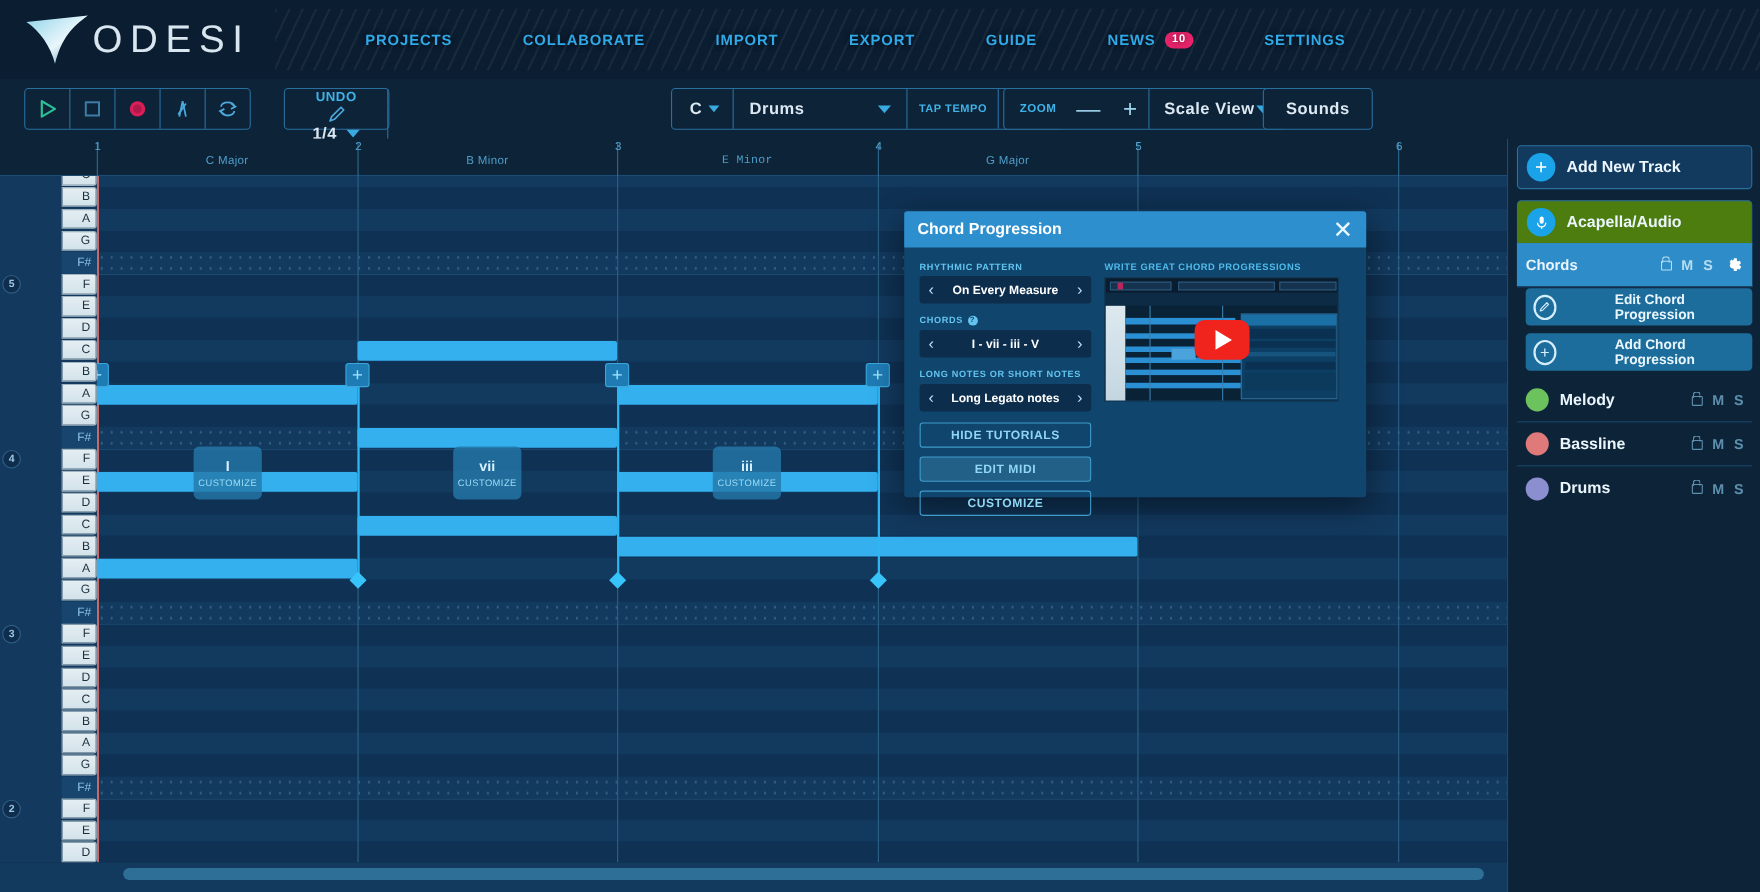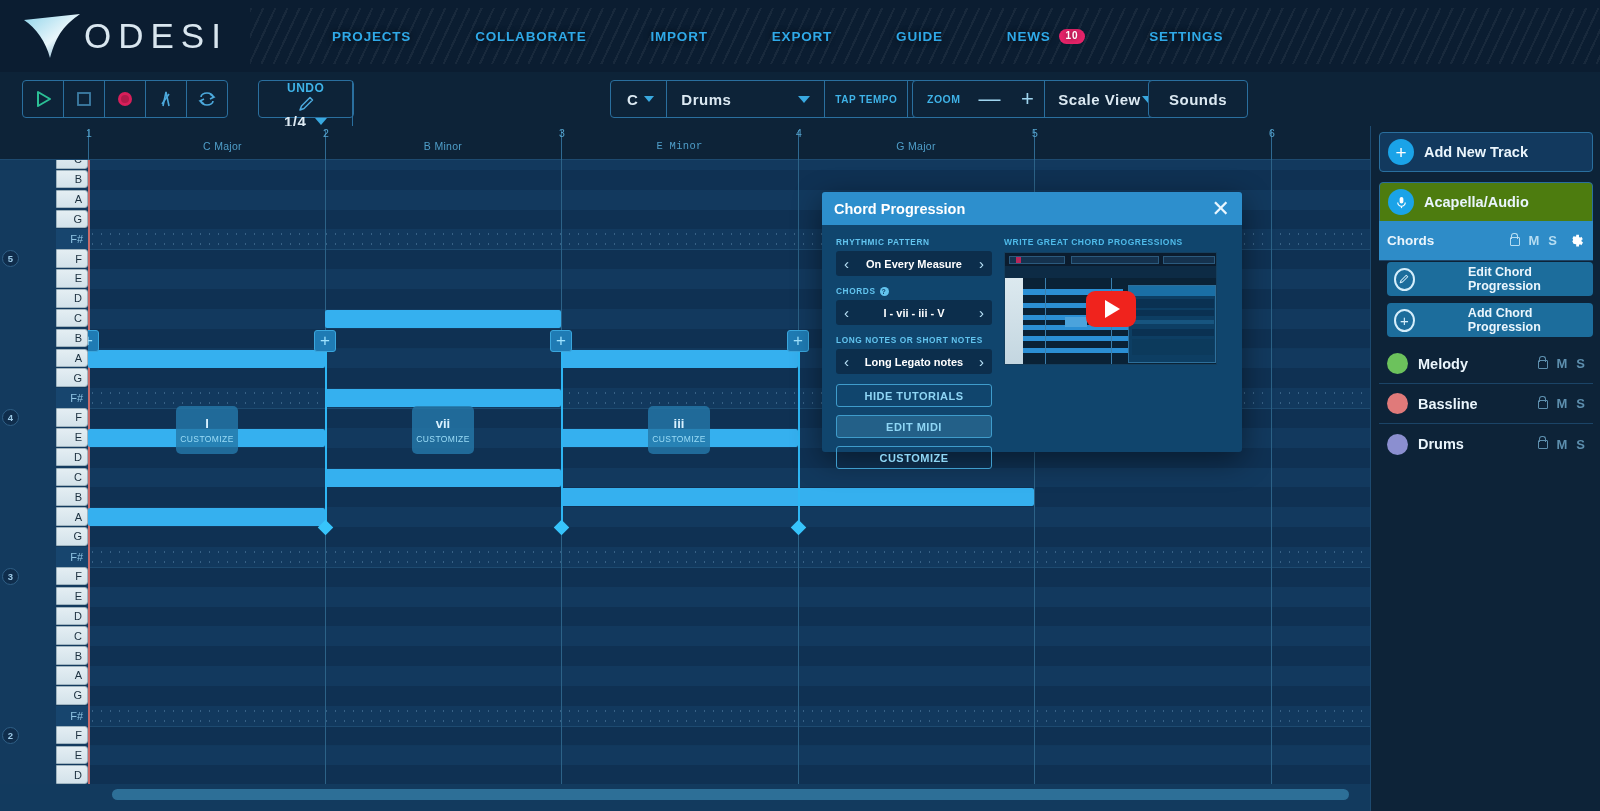--- a/index.html
+++ b/index.html
@@ -456,21 +456,21 @@
     <div class="bar-tick" style="left:1034px;"></div>
     <div class="bar-tick" style="left:1271px;"></div>
 
     <div class="bar-num" style="left:86px;">1</div>
     <div class="bar-num" style="left:323px;">2</div>
     <div class="bar-num" style="left:559px;">3</div>
     <div class="bar-num" style="left:796px;">4</div>
     <div class="bar-num" style="left:1032px;">5</div>
     <div class="bar-num" style="left:1269px;">6</div>
 
-    <div class="chord-name" style="left:88px;width:237px;margin-left:16px;">C Major</div>
+    <div class="chord-name" style="left:88px;width:237px;">C Major</div>
     <div class="chord-name" style="left:325px;width:236px;">B Minor</div>
     <div class="chord-name" style="left:561px;width:237px;font-family:Liberation Mono, monospace;">E Minor</div>
     <div class="chord-name" style="left:798px;width:236px;">G Major</div>
   </div>
 
   <div class="editor">
     <div class="grid" id="grid-lanes">
         <div class="lane semi" style="top: -10px; height: 19.85px;"></div>
         <div class="lane dark" style="top: 9.85px; height: 19.85px;"></div>
         <div class="lane semi" style="top: 29.7px; height: 19.85px;"></div>

